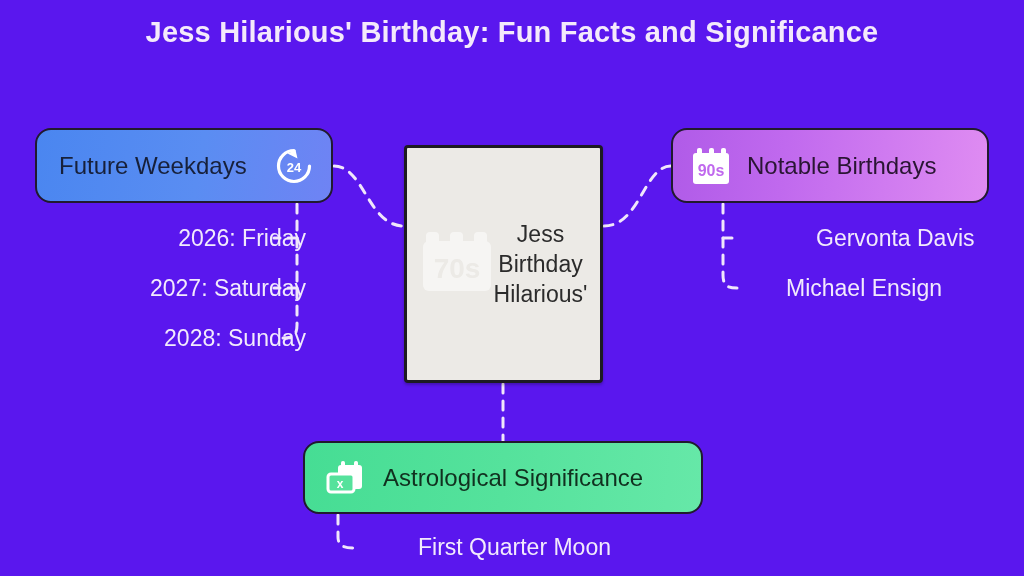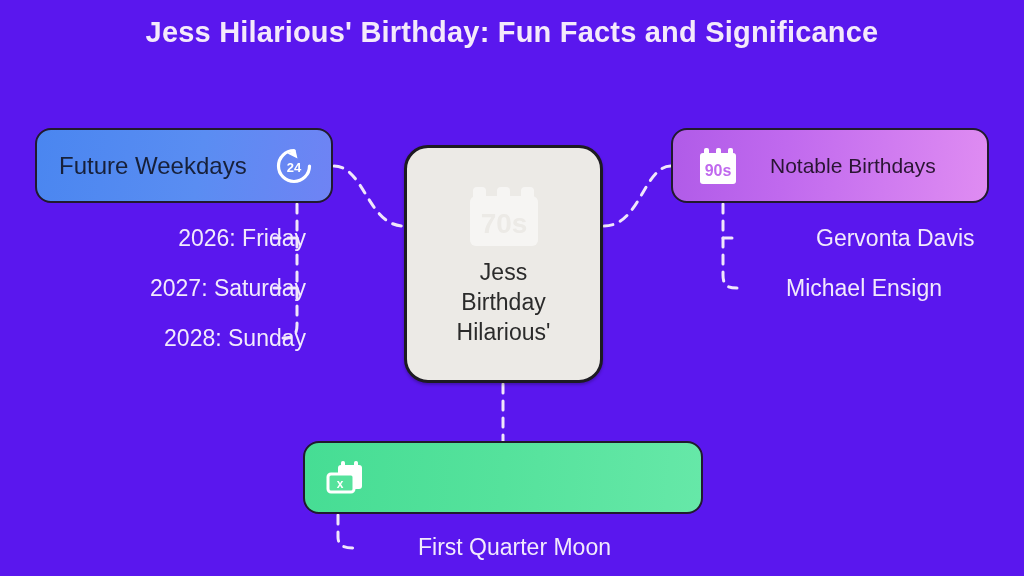--- a/index.html
+++ b/index.html
@@ -54,24 +54,24 @@
     border-radius: 14px;
     border: 2px solid #211a2e;
   }
 
   
   #node-center {
     left: 404px;
     top: 145px;
     width: 199px;
     height: 238px;
-    flex-direction: column;
+    flex-direction: row;
     justify-content: center;
     background: #eceae6;
-    border-radius: 24px;
+    border-radius: 4px;
     border: 3px solid #1d1b22;
     box-shadow: 0 2px 3px rgba(0,0,0,0.25);
   }
   #node-center .center-icon {
     margin-bottom: 6px;
     opacity: 0.55;
   }
   #node-center .center-label {
     color: #2b2b2b;
     font-size: 23px;
@@ -96,31 +96,30 @@
     font-size: 24px;
     font-weight: 400;
   }
 
   
   #node-notable {
     left: 671px;
     top: 128px;
     width: 318px;
     height: 75px;
-    padding: 0 20px 0 23px;
+    padding: 0 20px 0 16px;
     justify-content: flex-start;
     gap: 14px;
     background: linear-gradient(95deg, #b05be8 0%, #c069ee 35%, #df8cf2 100%);
     border-radius: 16px;
   }
   #node-notable .node-label {
     color: #2a1533;
-    font-size: 21px;
-    font-weight: 400;
-    margin-left: 16px;
+    font-size: 24px;
+    font-weight: 400;
   }
 
   
   #node-astro {
     left: 303px;
     top: 441px;
     width: 400px;
     height: 73px;
     padding: 0 20px 0 18px;
     justify-content: flex-start;
@@ -233,20 +232,21 @@
   <div class="node" id="node-astro">
     <span class="icon-wrap">
       <svg width="46" height="44" viewBox="0 0 46 44" aria-hidden="true">
         <rect x="18" y="5" width="4" height="8" rx="1.8" fill="#ffffff"></rect>
         <rect x="31" y="5" width="4" height="8" rx="1.8" fill="#ffffff"></rect>
         <rect x="15" y="9" width="24" height="24" rx="3" fill="#ffffff"></rect>
         <rect x="5" y="18" width="26" height="18" rx="3" fill="#55e29c" stroke="#ffffff" stroke-width="3"></rect>
         <text x="17" y="32" text-anchor="middle" font-family="Liberation Sans, sans-serif" font-size="12" font-weight="700" fill="#ffffff">x</text>
       </svg>
     </span>
+    <span class="node-label">Astrological Significance</span>
   </div>
 
   <div class="leaf leaf-right-aligned" id="leaf-2026">2026: Friday</div>
   <div class="leaf leaf-right-aligned" id="leaf-2027">2027: Saturday</div>
   <div class="leaf leaf-right-aligned" id="leaf-2028">2028: Sunday</div>
 
   <div class="leaf" id="leaf-gervonta">Gervonta Davis</div>
   <div class="leaf" id="leaf-michael">Michael Ensign</div>
 
   <div class="leaf" id="leaf-moon">First Quarter Moon</div>

